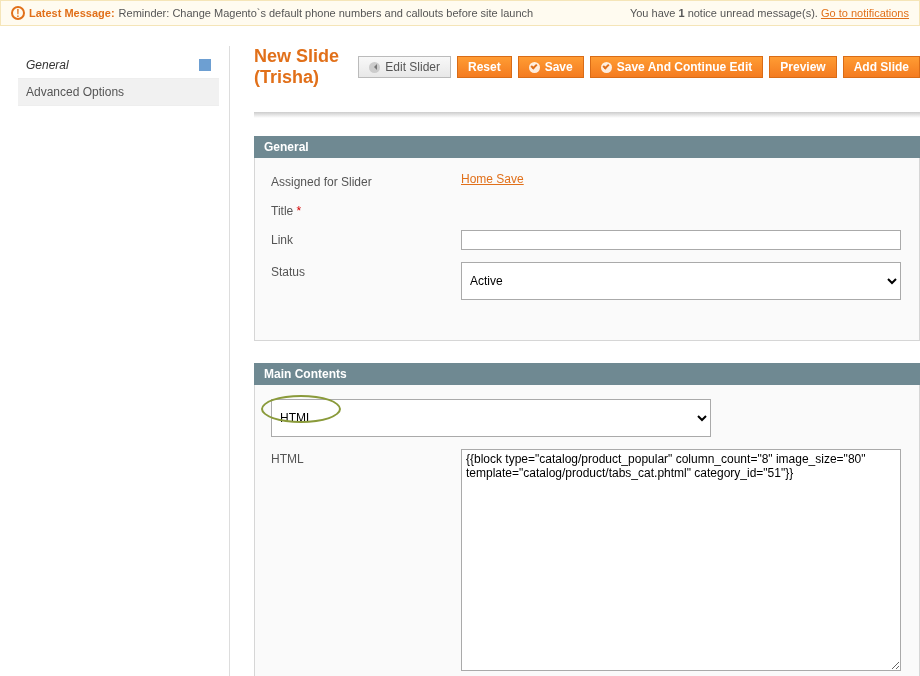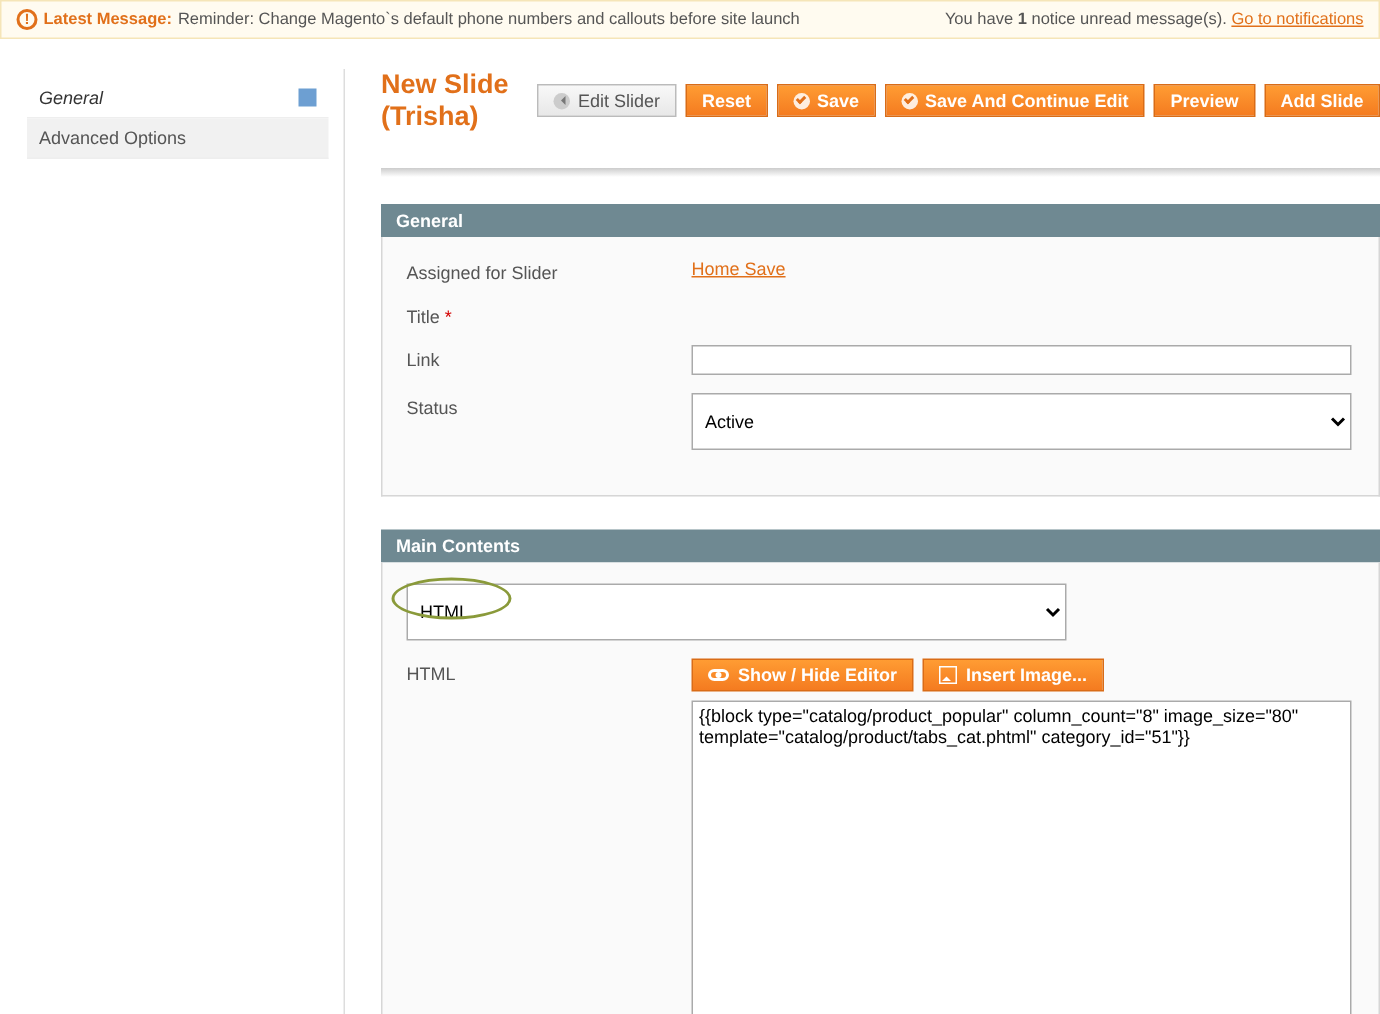--- a/index.html
+++ b/index.html
@@ -145,21 +145,21 @@
     background: #6f8992;
     color: #fff;
     font-weight: bold;
     padding: 4px 10px;
     font-size: 12px;
   }
   .fset-body {
     background: #fafafa;
     border: 1px solid #d6d6d6;
     border-top: none;
-    padding: 14px 16px 18px 16px;
+    padding: 14px 16px 28px 16px;
   }
   .form-row {
     display: flex;
     align-items: flex-start;
     margin-bottom: 12px;
     position: relative;
   }
   .form-label {
     width: 190px;
     color: #555;
@@ -319,30 +319,20 @@
           <div class="form-field" style="position:relative;">
             <select class="sel-input">
               <option>HTML</option>
             </select>
             <span class="hl-ellipse" style="left:-10px; top:-4px; width:80px; height:28px;"></span>
           </div>
         </div>
         <div class="form-row">
           <div class="form-label">HTML</div>
           <div class="form-field">
-            <div class="editor-btns">
-              <button class="editor-btn">
-                <span class="eye-icon"></span>
-                <span>Show / Hide Editor</span>
-              </button>
-              <button class="editor-btn">
-                <span class="img-icon"></span>
-                <span>Insert Image...</span>
-              </button>
-            </div>
             <textarea class="txtarea" style="">{{block type="catalog/product_popular" column_count="8" image_size="80" template="catalog/product/tabs_cat.phtml" category_id="51"}}</textarea>
           </div>
         </div>
       </div>
     </div>
 
   </div>
 </div>
 
 </body></html>

